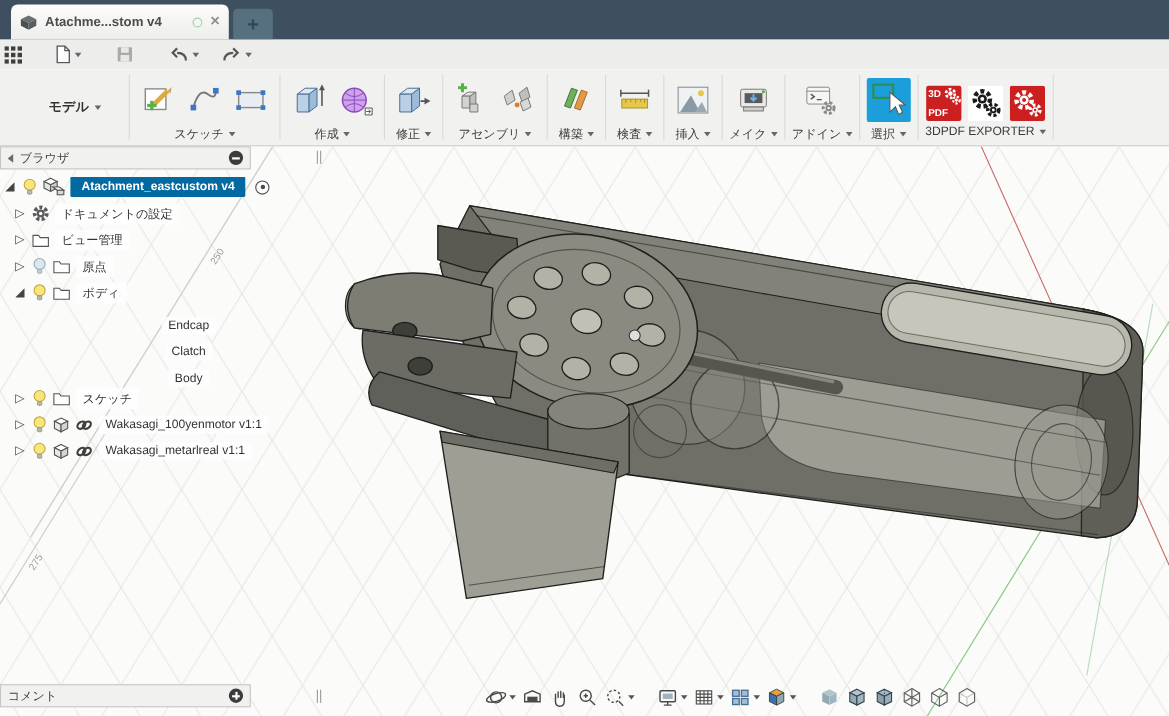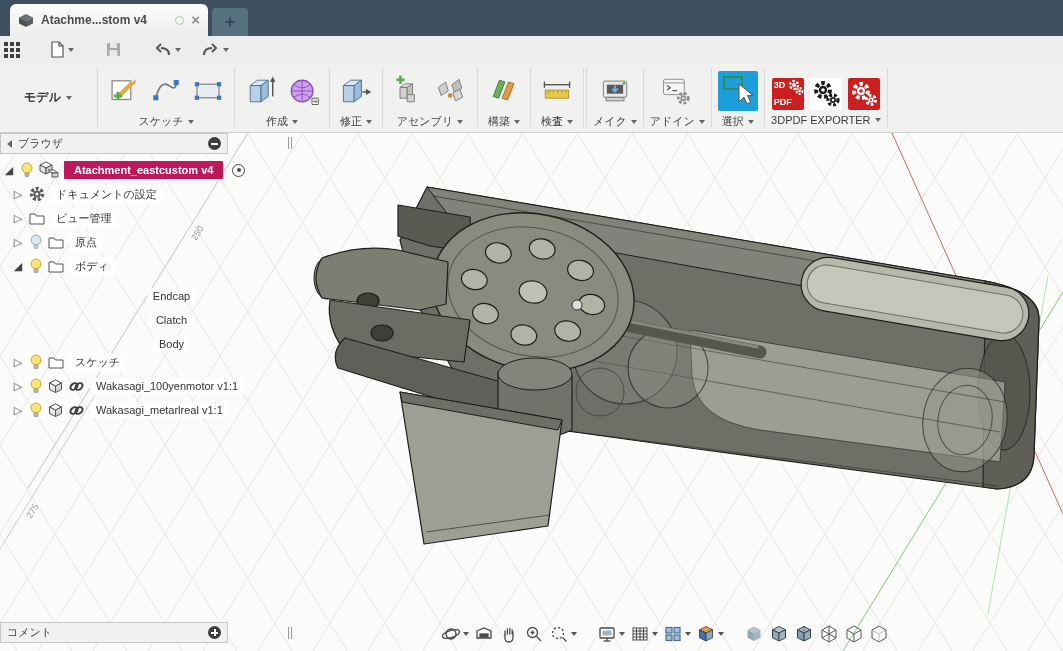--- a/index.html
+++ b/index.html
@@ -18,21 +18,21 @@
            display:flex;align-items:center;justify-content:center;color:#31465a;font-size:18px;font-weight:bold;}
 
   
   .qat{position:absolute;left:0;top:36px;width:100%;height:27px;background:#ededeb;display:flex;align-items:center;}
   .qat .qbtn{display:flex;align-items:center;margin-right:4px;padding:2px;}
   .caret{width:0;height:0;border-left:3.5px solid transparent;border-right:3.5px solid transparent;border-top:4px solid #666;display:inline-block;}
   .qat .caret{margin-left:3px;}
 
   
   .ribbon{position:absolute;left:0;top:63px;width:100%;height:70px;background:#f1f1ef;border-bottom:1px solid #cfcfcd;display:flex;align-items:stretch;}
-  .workspace{width:96px;display:flex;align-items:center;justify-content:center;gap:5px;font-size:12px;font-weight:bold;color:#333;}
+  .workspace{width:96px;display:flex;align-items:center;justify-content:center;gap:5px;font-size:12px;font-weight:bold;color:#333;margin-left:20px;}
   .rdiv{width:1px;background:#d9d9d7;margin:5px 1px;}
   .rgroup{display:flex;flex-direction:column;align-items:center;padding:4px 5px 2px;text-align:right;}
   .ricons{display:flex;gap:2px;align-items:flex-end;height:44px;}
   .ricon{width:40px;height:40px;display:flex;align-items:center;justify-content:center;border-radius:2px;}
   .ricon.small{width:34px;height:34px;}
   .ricon.active{background:#1b9ed9;}
   .rlabel{font-size:11px;color:#3c3c3c;display:flex;gap:4px;align-items:center;margin-top:3px;white-space:nowrap;}
   .pdfsq{width:32px;height:32px;background:#cc2020;border-radius:2px;position:relative;color:#fff;font-weight:bold;font-size:9px;line-height:9px;padding:2px;}
   .pdfsq .l1{position:absolute;left:2px;top:3px;}
   .pdfsq .l2{position:absolute;left:2px;bottom:3px;}
@@ -49,21 +49,21 @@
   .circle-btn:before{left:3px;top:6px;width:7px;height:1.5px;}
   .circle-btn.plus:after{left:6px;top:3px;width:1.5px;height:7px;}
   .grip{position:absolute;width:6px;height:12px;display:flex;gap:2px;}
   .grip i{width:1px;height:12px;background:#9a9a98;}
   .collapse-arrow{width:0;height:0;border-top:4px solid transparent;border-bottom:4px solid transparent;border-right:5px solid #6a6a68;margin-right:6px;}
 
   
   .tree{position:absolute;left:0;top:158px;width:286px;font-size:11px;color:#333;}
   .trow{display:flex;align-items:center;height:24px;gap:5px;}
   .chip{background:rgba(255,255,255,.78);padding:2px 6px;border-radius:1px;white-space:nowrap;}
-  .root-chip{background:#be185d;color:#fff;font-weight:bold;padding:3px 10px;}
+  .root-chip{background:#0369a1;color:#fff;font-weight:bold;padding:3px 10px;}
   .exp{width:12px;font-size:11px;color:#444;text-align:center;flex:none;line-height:12px;}
   .radio{width:13px;height:13px;border:1.5px solid #4a4a4a;border-radius:50%;position:relative;margin-left:4px;flex:none;background:rgba(255,255,255,.7);}
   .radio:before{content:"";position:absolute;left:3.2px;top:3.2px;width:4px;height:4px;border-radius:50%;background:#4a4a4a;}
   .indent1{padding-left:12px;}
   .indent2{padding-left:57px;flex-direction:column;}
   .rooti{padding-left:3px;}
 
   
   .navbar{position:absolute;left:441px;top:620px;height:28px;display:flex;align-items:center;gap:5px;}
   .nbtn{display:flex;align-items:center;gap:2px;}
@@ -370,20 +370,36 @@
           </svg>
         </span>
       </div>
       <div class="rlabel">
           <span>検査</span>
           <span class="caret"></span>
         </div>
     </div>
     <div class="rdiv"></div>
 
+    <div class="rgroup">
+      <div class="ricons">
+        <span class="ricon">
+          <svg width="36" height="36" viewBox="0 0 40 40">
+            <rect x="5" y="7" width="30" height="26" fill="#eef2f5" stroke="#888"></rect>
+            <polygon points="7,32 18,15 27,32" fill="#8a9aa5"></polygon>
+            <polygon points="22,32 29,22 34,32" fill="#9aa8b2"></polygon>
+            <circle cx="28" cy="13" r="3" fill="#e8c84a"></circle>
+          </svg>
+        </span>
+      </div>
+      <div class="rlabel">
+          <span>挿入</span>
+          <span class="caret"></span>
+        </div>
+    </div>
     <div class="rdiv"></div>
 
     <div class="rgroup">
       <div class="ricons">
         <span class="ricon">
           <svg width="36" height="36" viewBox="0 0 40 40">
             <rect x="7" y="9" width="26" height="18" rx="2" fill="#e9e9e6" stroke="#777"></rect>
             <rect x="11" y="13" width="18" height="10" fill="#5a5a5a"></rect>
             <path d="M20,14 v6 M17,17.5 l3,3 3,-3" stroke="#6fb3e8" stroke-width="2" fill="none"></path>
             <circle cx="30" cy="11.5" r="1.6" fill="#57b04c"></circle>

